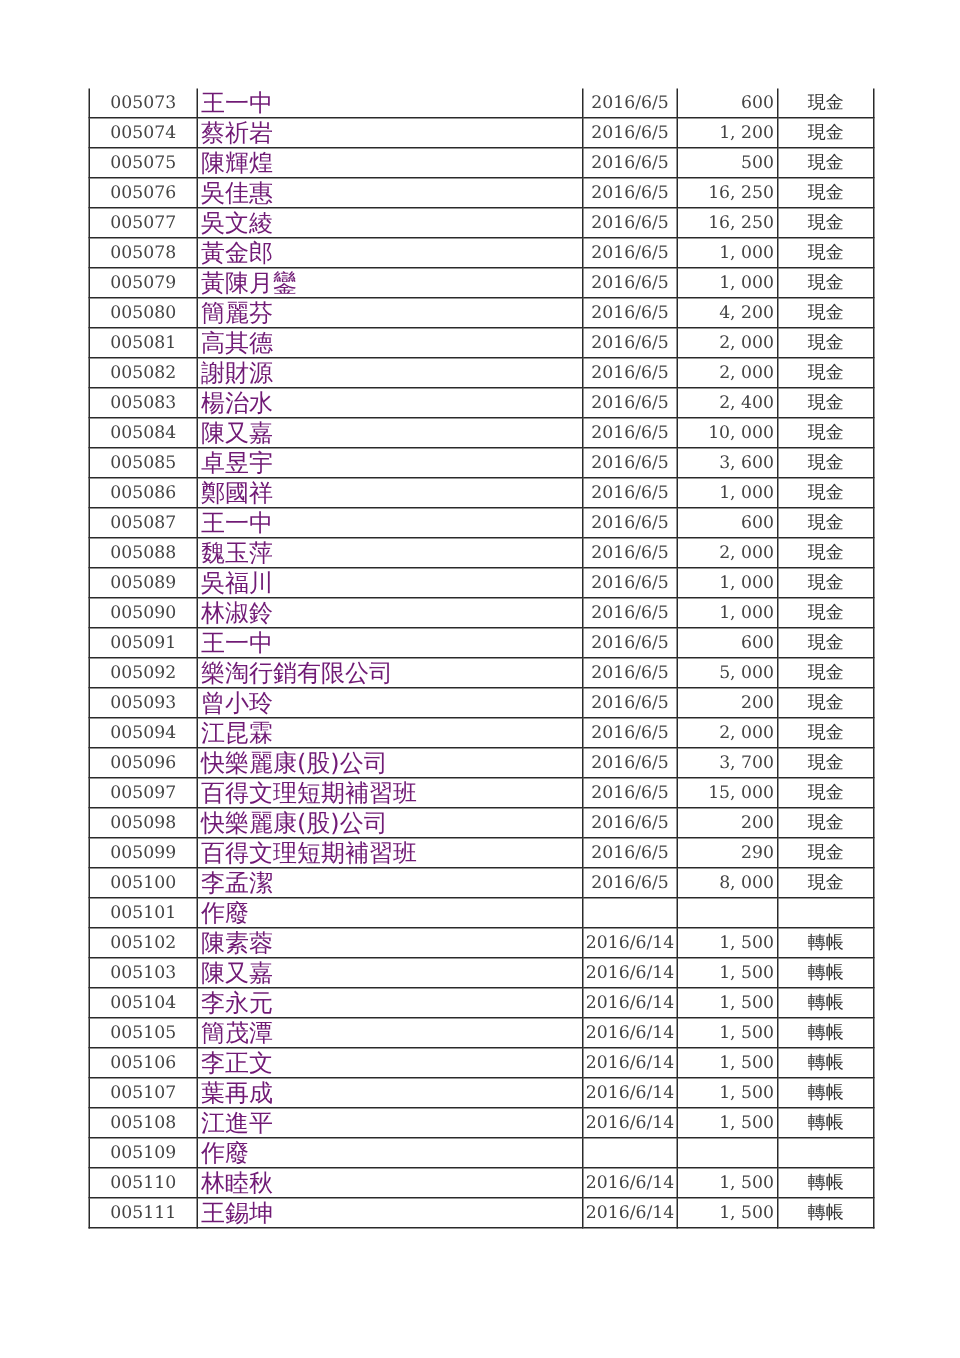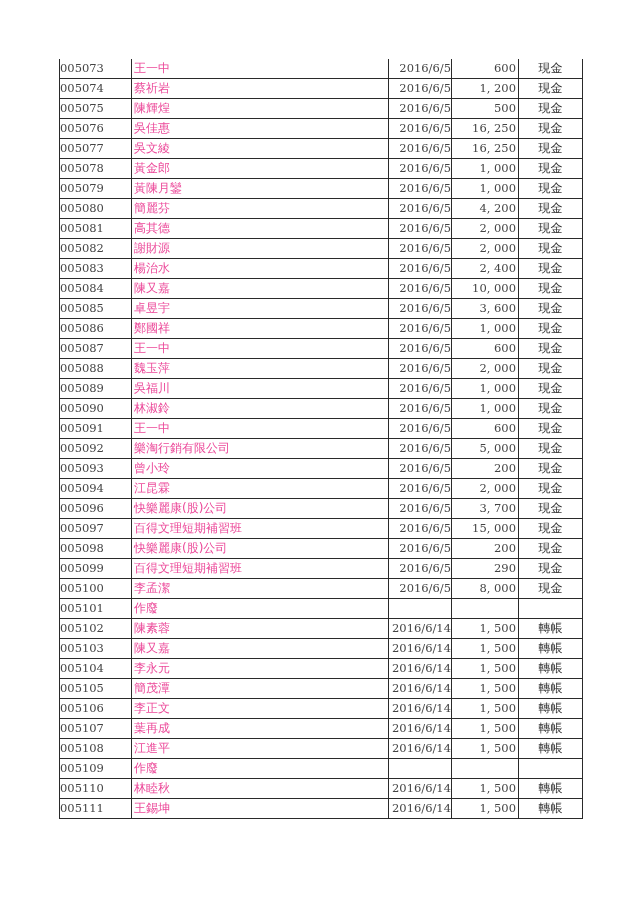--- a/index.html
+++ b/index.html
@@ -28,23 +28,23 @@
       height: 19px;
       padding: 0;
       border: 1px solid #2a2a2a;
       white-space: nowrap;
       overflow: hidden;
       line-height: 19px;
     }
     .ledger tr:first-child td {
       border-top: none;
     }
-    .col-id { width: 71px; font-family: "DejaVu Serif", serif; font-size: 11.5px; color:#444; }
-    .col-name { width: 254px; text-align: left; padding-left: 2px !important; font-family: "DejaVu Sans", sans-serif; font-size: 12px; color:#ec4899; }
-    .col-date { width: 62px; text-align: right; font-size: 11.5px; color:#444; }
+    .col-id { width: 71px; text-align: center; font-family: "DejaVu Serif", serif; font-size: 11.5px; color:#444; }
+    .col-name { width: 254px; text-align: left; padding-left: 2px !important; font-family: "DejaVu Sans", sans-serif; font-size: 16px; color:#701a75; }
+    .col-date { width: 62px; text-align: center; font-size: 11.5px; color:#444; }
     .col-amt { width: 64px; text-align: right; padding-right: 2px !important; font-size: 11.5px; color:#444; }
     .col-method { width: 63px; text-align: center; font-family: Liberation Serif, serif; font-size: 12px; color:#333; }
   </style>
 </head>
 <body>
 
 <table class="ledger">
   <tbody id="ledger-body">
       <tr>
     <td class="col-id">005073</td>

